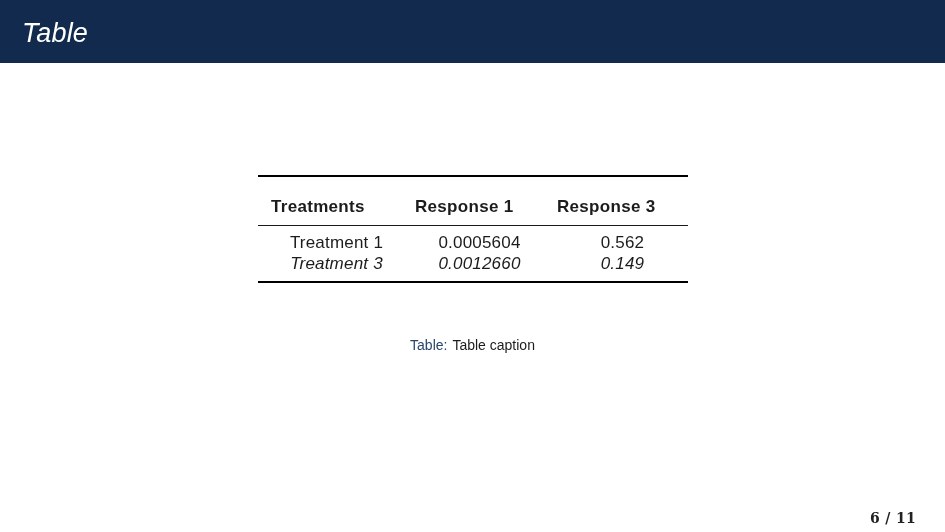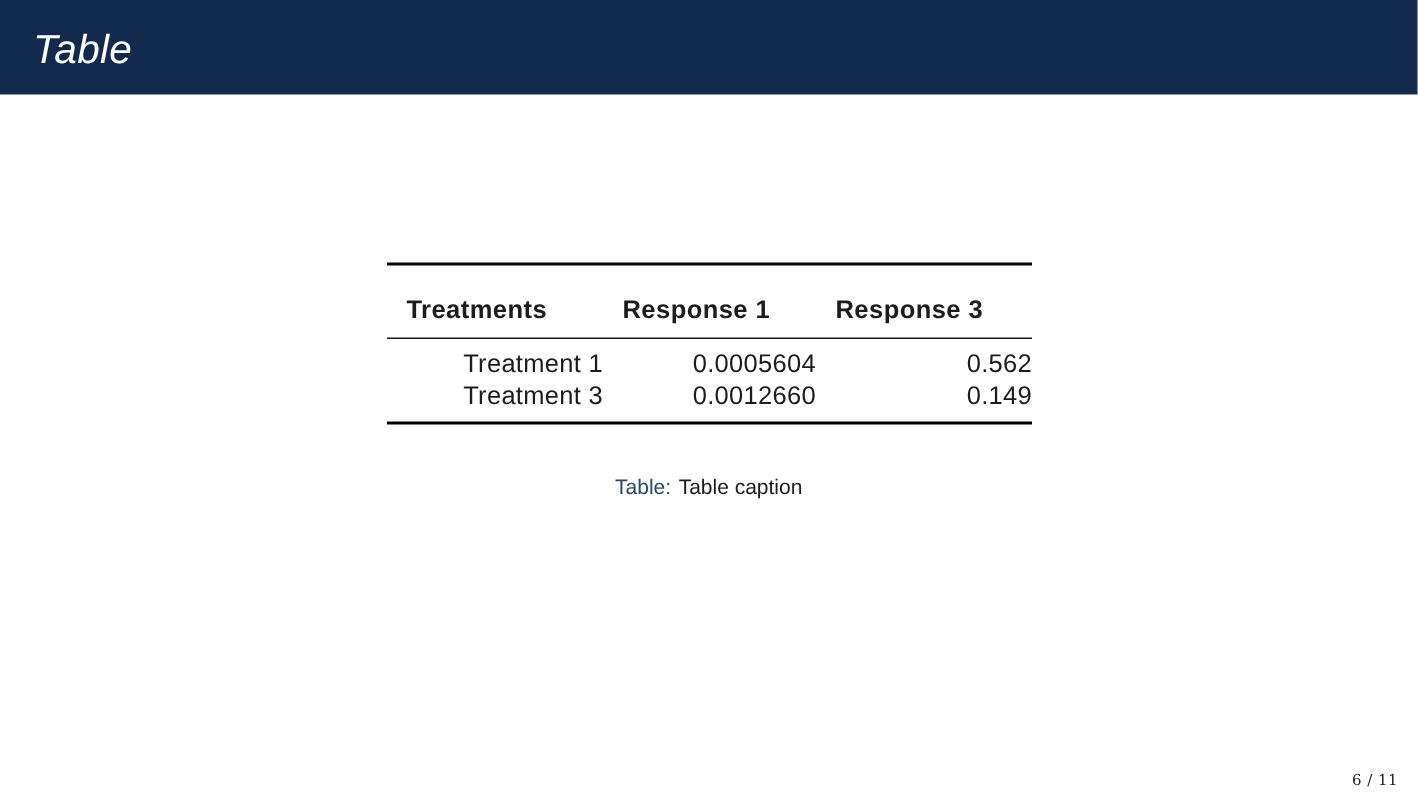--- a/index.html
+++ b/index.html
@@ -51,48 +51,49 @@
   .data-table col.c3 { width: 144px; }
   .data-table th {
     font-weight: 700;
     text-align: left;
     padding: 20px 0 8px 13px;
     border-bottom: 1px solid #1a1a1a;
     height: 37px;
     letter-spacing: 0.3px;
   }
   .data-table td {
-    text-align: right;
+    text-align: center;
     padding: 0 0 0 13px;
     height: 28px;
     letter-spacing: 0.2px;
   }
   .data-table tbody tr:first-child td { padding-top: 6px; }
-  .data-table tbody tr:last-child td { padding-bottom: 6px; }
+  .data-table tbody tr:last-child td { padding-bottom: 6px; font-style: italic; }
   .caption {
     position: absolute;
-    top: 316px;
+    top: 337px;
     left: 0;
     width: 100%;
     text-align: center;
     font-size: 14px;
     color: #1c1c1c;
   }
   .caption .caption-label {
     color: #28476A;
     margin-right: 5px;
   }
   .page-indicator {
     position: absolute;
-    right: 13px;
+    right: 29px;
     bottom: 6px;
     font-family: "DejaVu Serif", serif;
-    font-size: 10px;
+    font-size: 14px;
     color: #222222;
     letter-spacing: 0.3px;
+    font-weight: bold;
   }
 </style>
 </head>
 <body>
 
 <div class="slide">
 
   <header class="frametitle-bar">
     <div class="frametitle">Table</div>
   </header>

